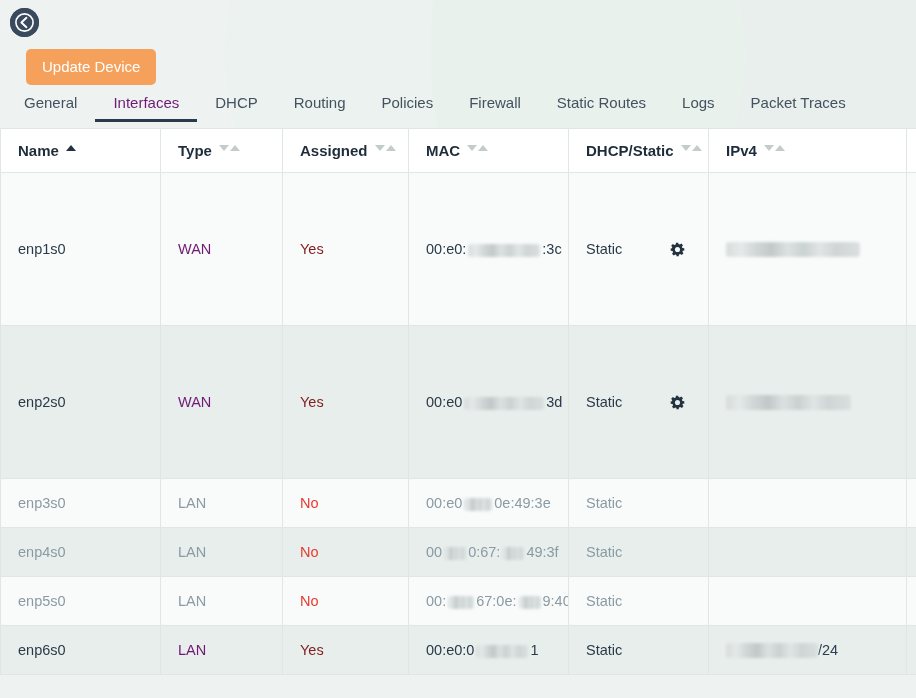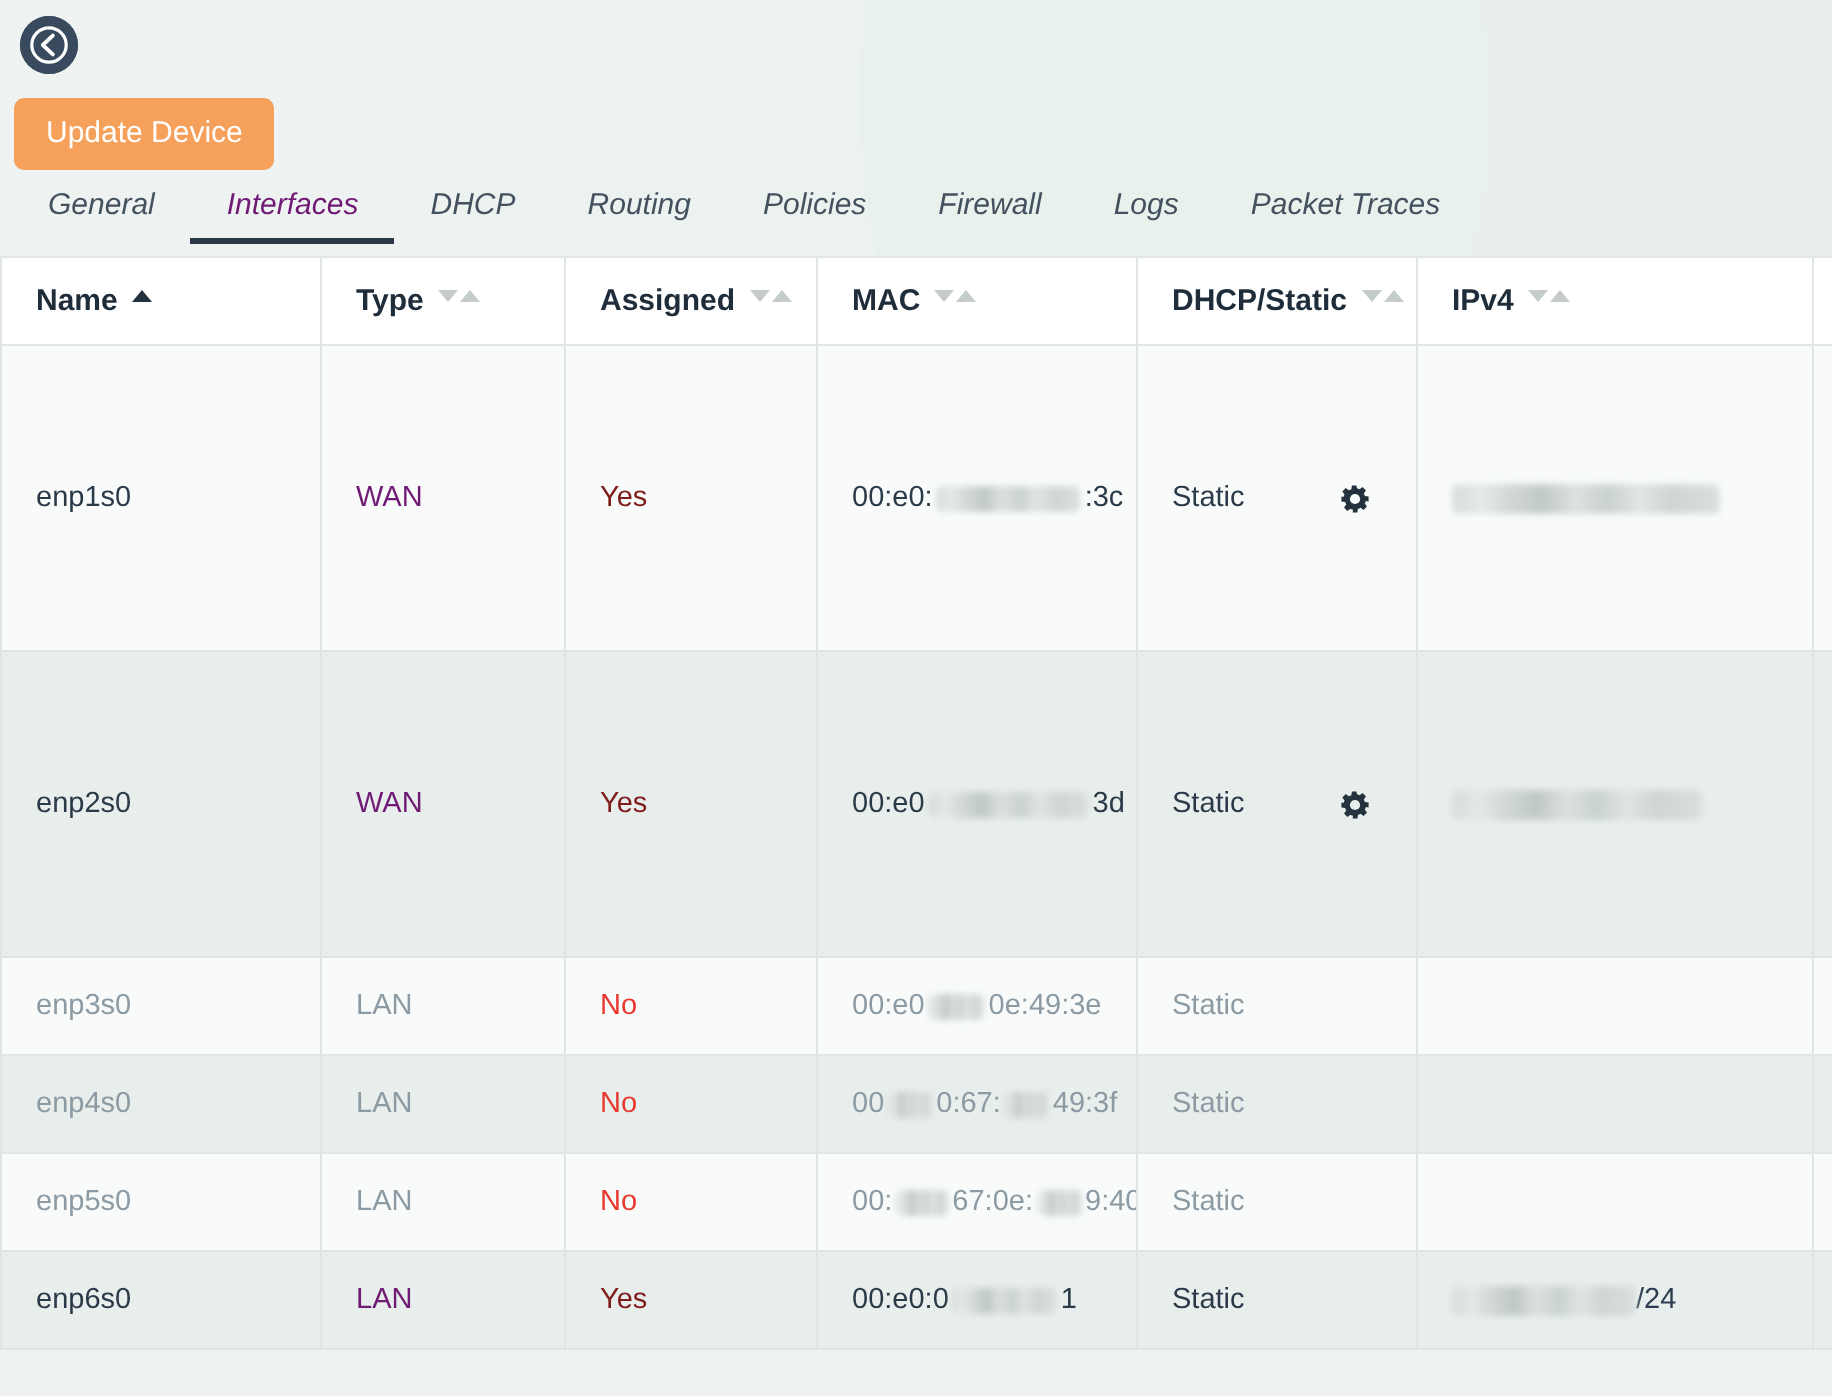--- a/index.html
+++ b/index.html
@@ -63,21 +63,21 @@
   .page-title {
     font-size: 25px;
     font-weight: 400;
     color: #2b3a48;
     letter-spacing: 0.1px;
     line-height: 1;
     white-space: nowrap;
   }
 
   
-  .btn-bar { padding: 12px 0 0 7px; }
+  .btn-bar { padding: 12px 0 0 26px; }
   .update-btn {
     display: inline-block;
     background: #f5a15c;
     color: #ffffff;
     border: none;
     border-radius: 5px;
     font-size: 15px;
     font-family: "Liberation Sans", sans-serif;
     padding: 10px 16px 11px 16px;
     cursor: pointer;
@@ -94,21 +94,20 @@
     box-sizing: border-box;
   }
   .tab {
     font-size: 15px;
     color: #44525f;
     padding: 0 18px 9px 18px;
     cursor: pointer;
     white-space: nowrap;
     border-bottom: 3px solid transparent;
     line-height: 1;
-    font-style: italic;
   }
   .tab:first-child { padding-left: 10px; }
   .tab.active {
     color: #701a75;
     border-bottom-color: #2b3a4a;
   }
 
   
   .table-wrap {
     margin-top: 6px;
@@ -229,20 +228,21 @@
     <button class="update-btn">Update Device</button>
   </div>
 
   <div class="tabs">
     <div class="tab">General</div>
     <div class="tab active">Interfaces</div>
     <div class="tab">DHCP</div>
     <div class="tab">Routing</div>
     <div class="tab">Policies</div>
     <div class="tab">Firewall</div>
+    <div class="tab">Static Routes</div>
     <div class="tab">Logs</div>
     <div class="tab">Packet Traces</div>
   </div>
 
   <div class="table-wrap">
     <table class="iftable">
       <colgroup>
         <col style="width:160px">
         <col style="width:122px">
         <col style="width:126px">

